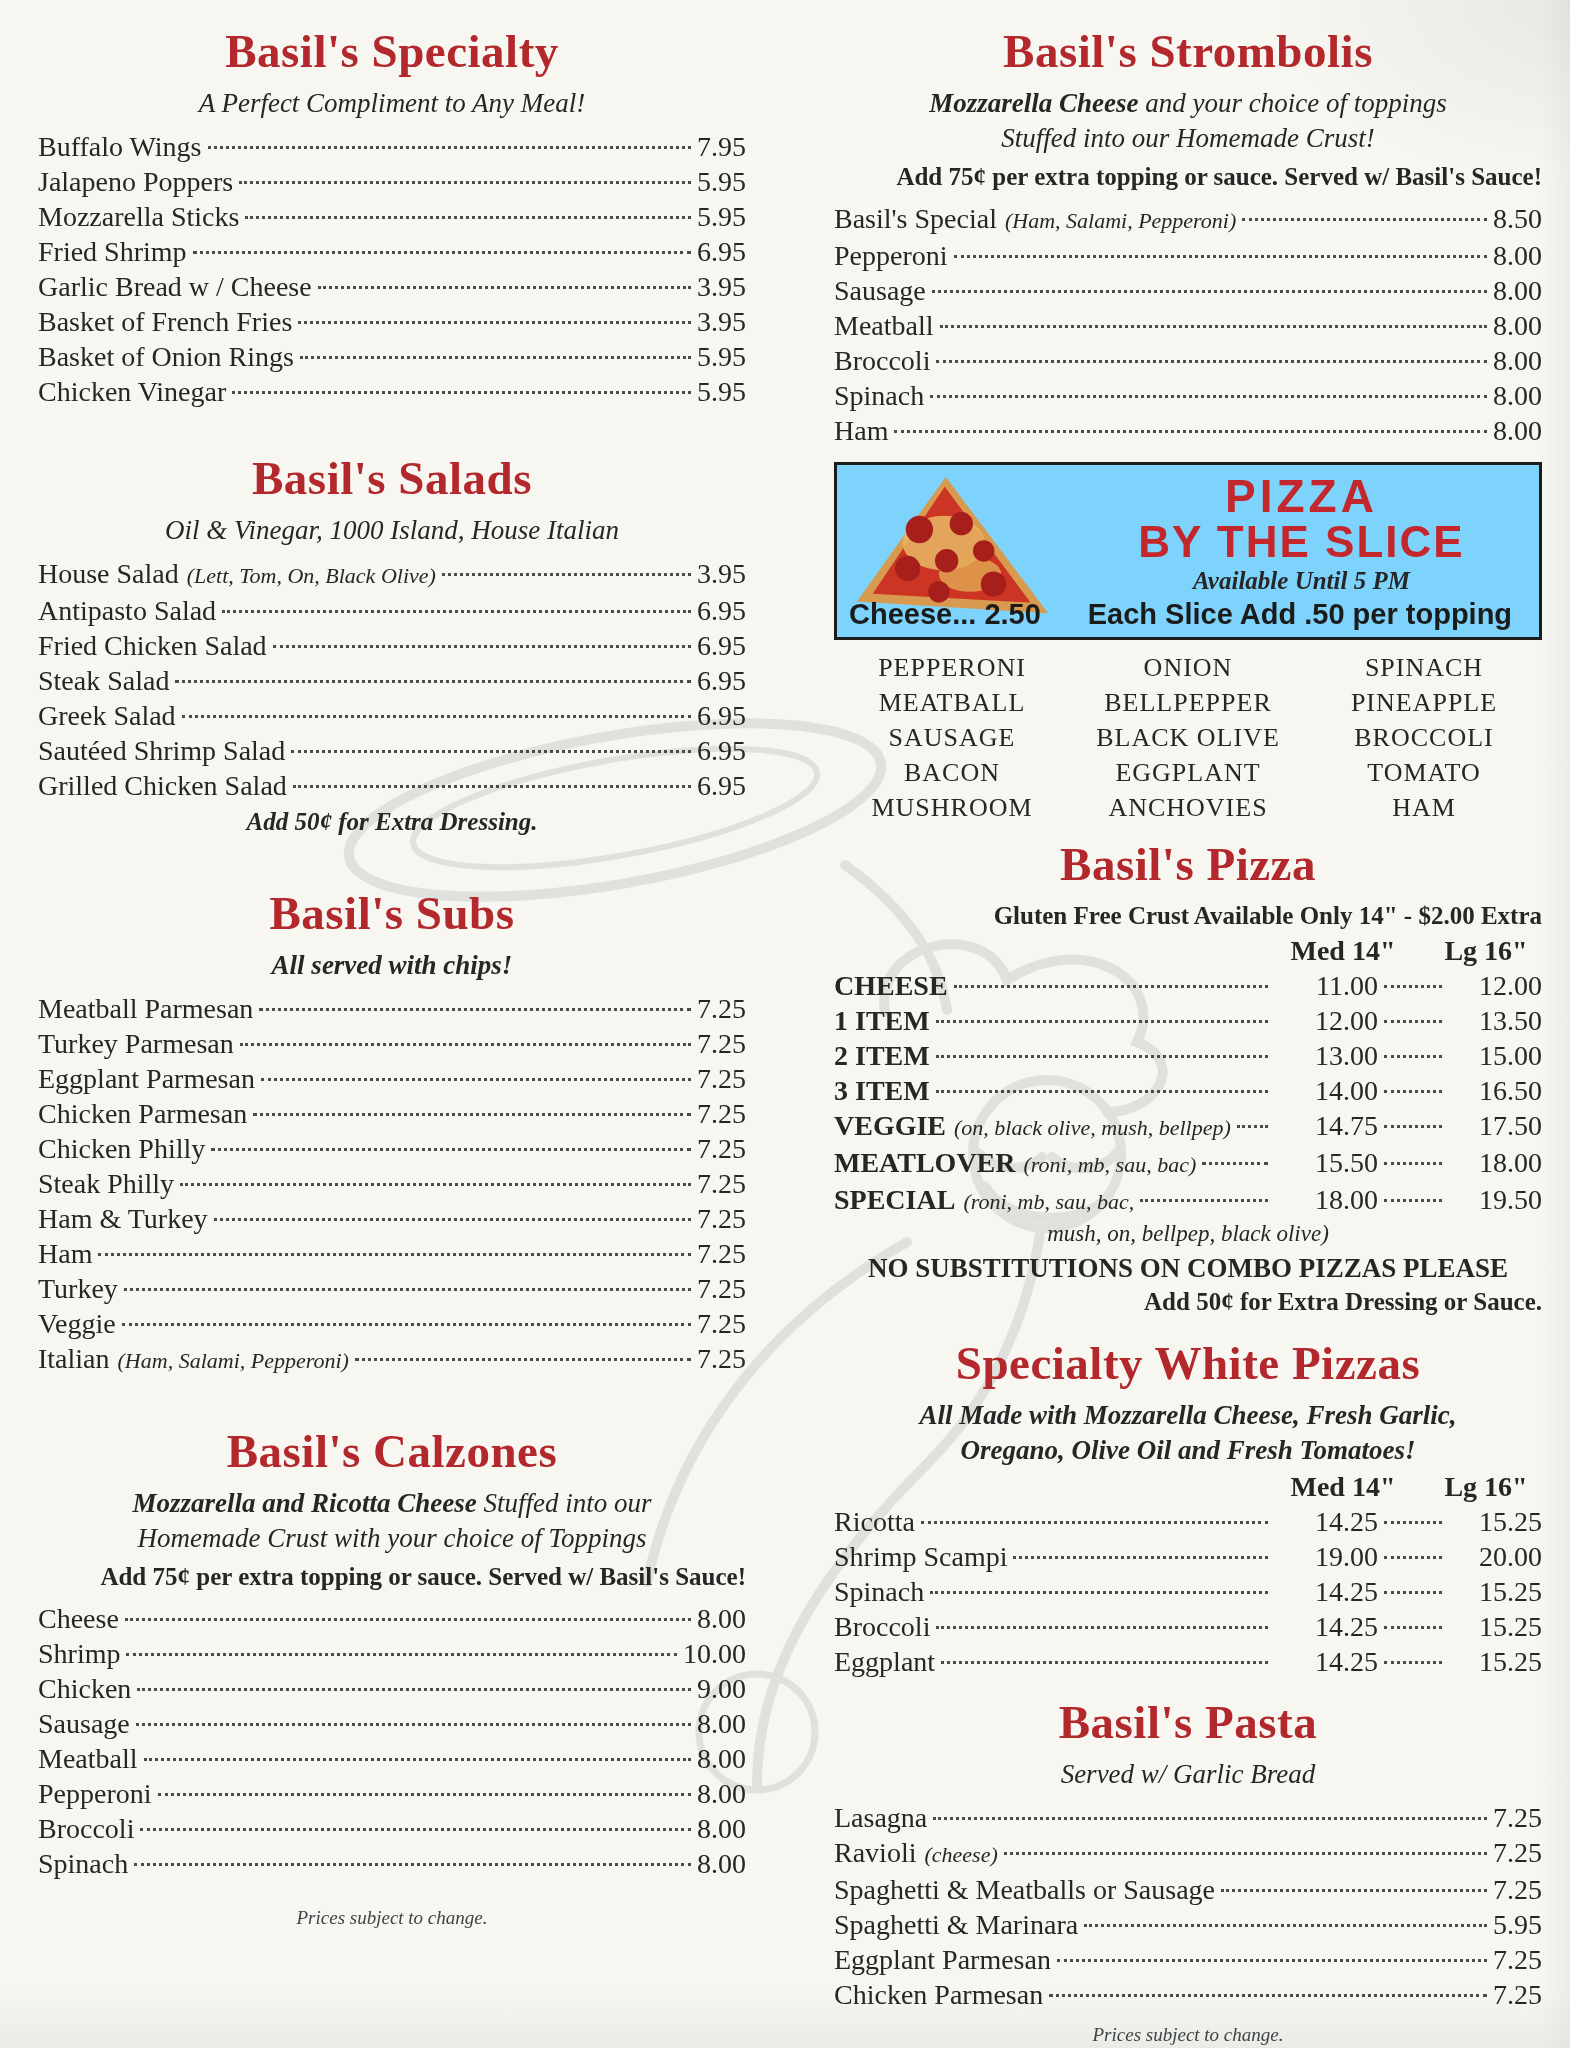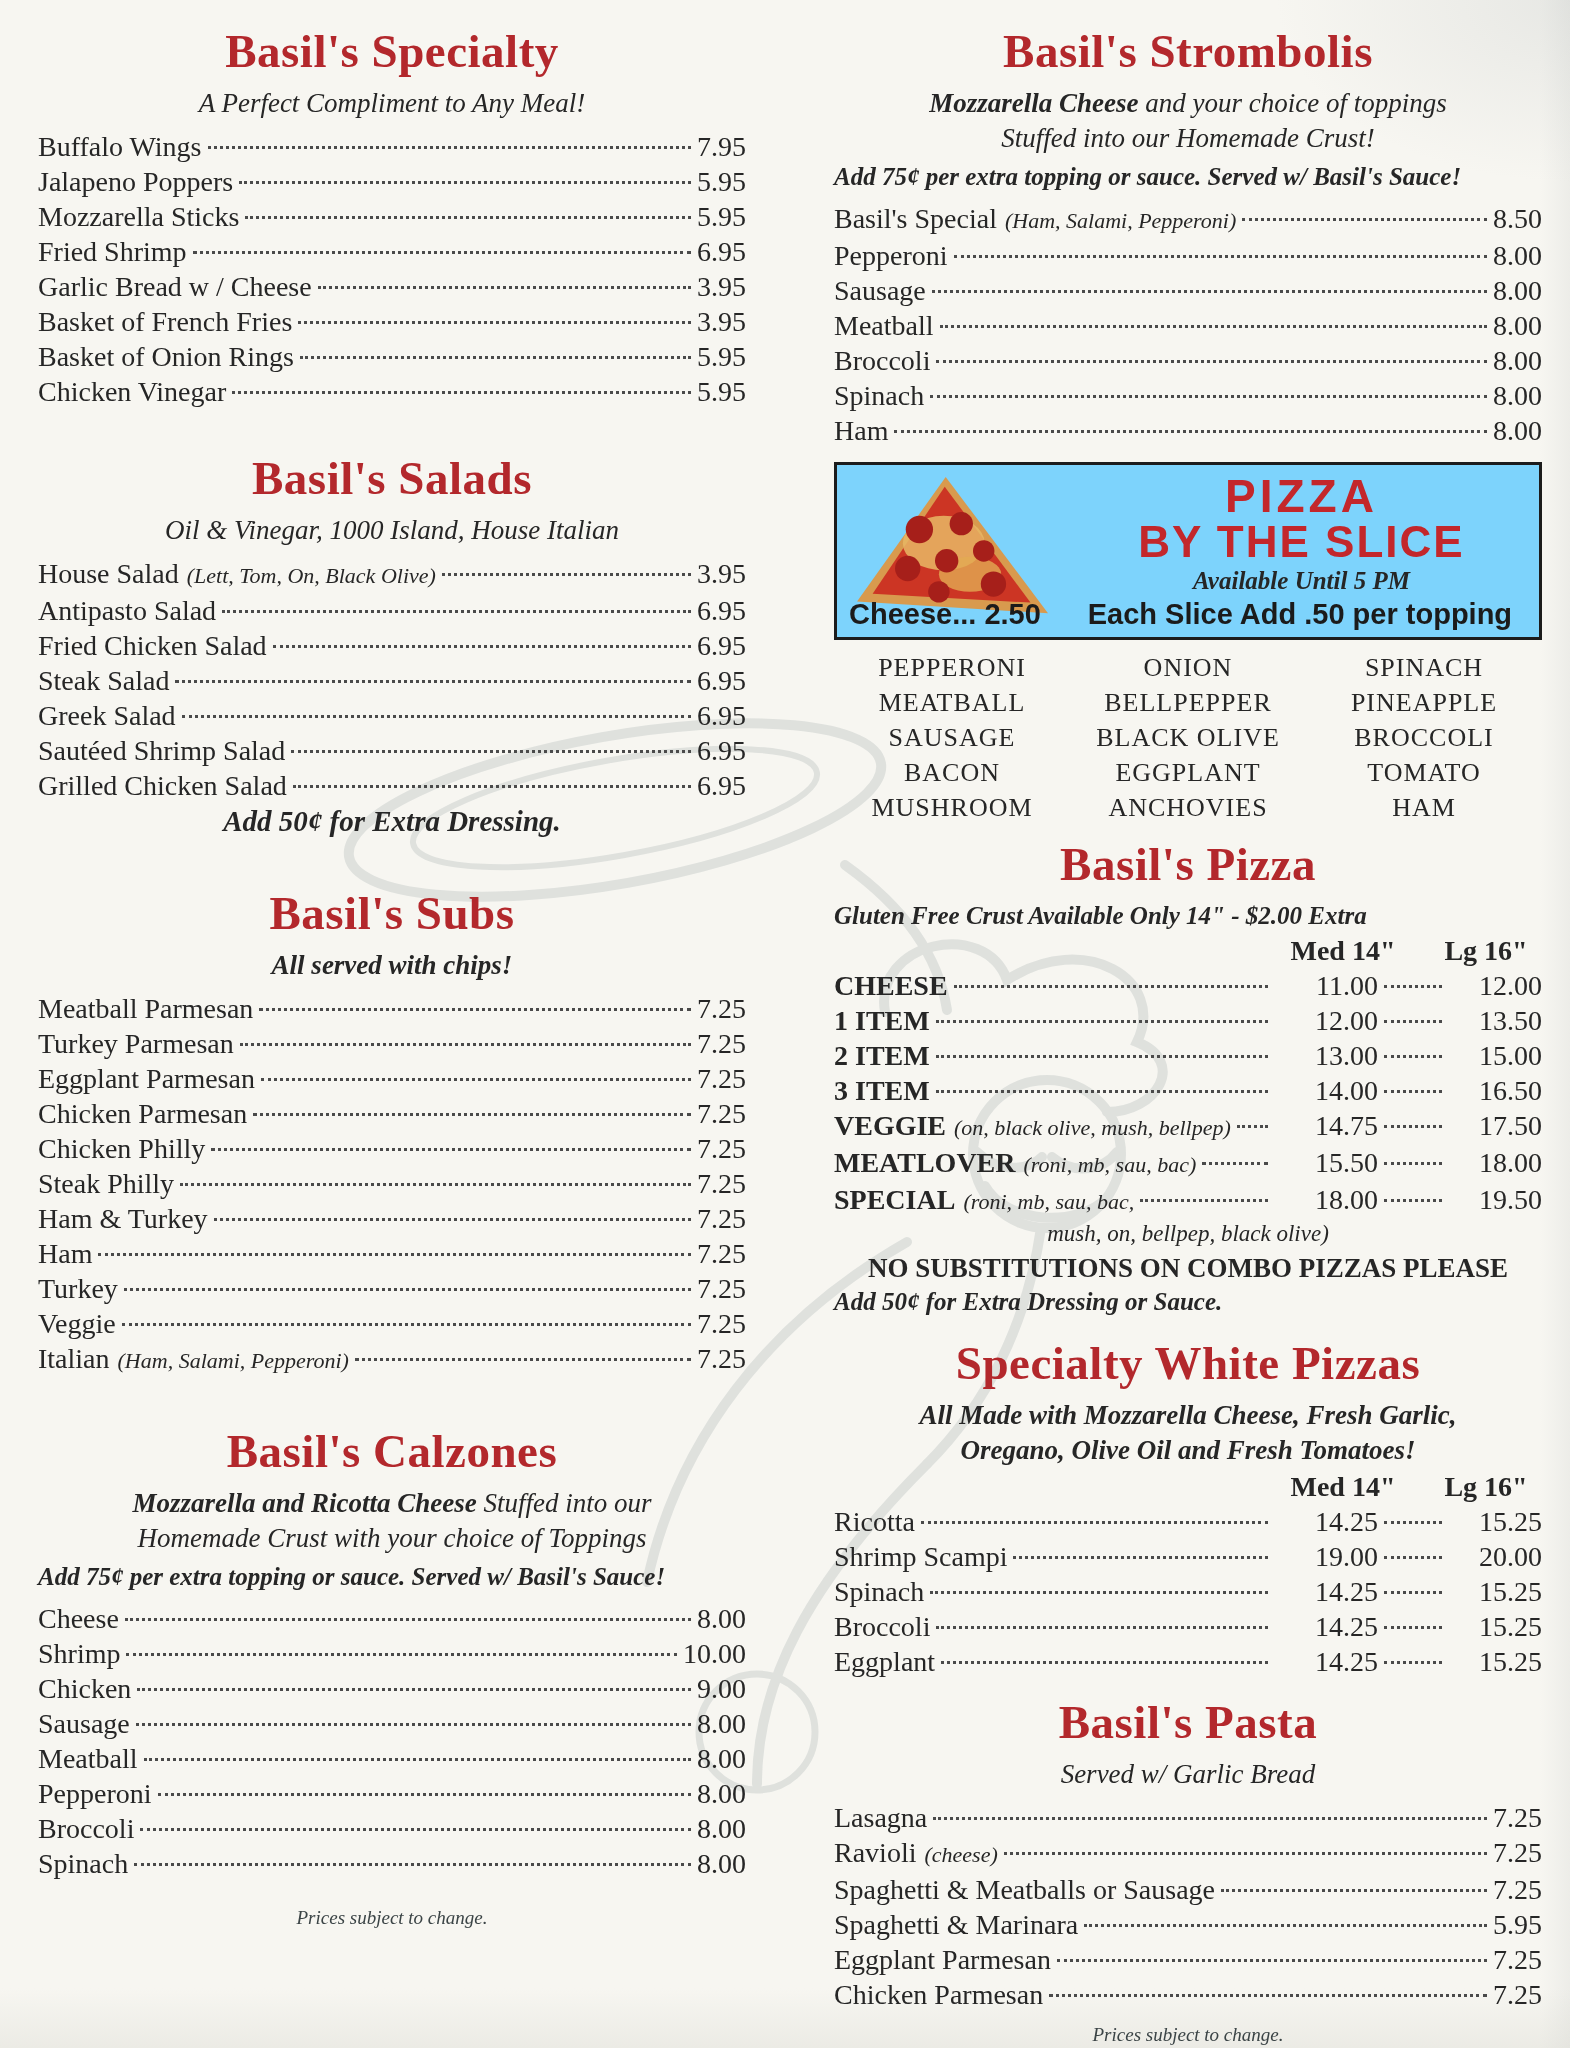--- a/index.html
+++ b/index.html
@@ -21,36 +21,36 @@
   .col-left{left:38px;width:708px;}
   .col-right{left:834px;width:708px;}
   .sec{margin-bottom:0;}
   .title{
     font-size:47px;font-weight:bold;color:#b3282c;text-align:center;
     margin:0 0 6px 0;letter-spacing:.5px;line-height:58px;
   }
   .subtitle{text-align:center;font-style:italic;font-size:27px;line-height:35px;margin:0;}
   .subtitle .b{font-weight:bold;}
   .subtitle.bold{font-weight:bold;}
-  .note{text-align:left;font-style:italic;font-weight:bold;font-size:25px;line-height:33px;margin:4px 0 0 0;}
+  .note{text-align:right;font-weight:bold;font-size:25px;line-height:33px;margin:4px 0 0 0;}
   .items{margin-top:8px;}
   .row{display:flex;align-items:baseline;font-size:28px;line-height:35px;}
   .row .name{white-space:nowrap;}
   .row .name.strong{font-weight:bold;}
   .row .detail{font-style:italic;font-size:22px;margin-left:8px;white-space:nowrap;}
   .row .detail:empty{display:none;margin:0;}
   .leader{flex:1 1 auto;min-width:14px;border-bottom:3px dotted #4a4a4a;margin:0 6px;transform:translateY(-7px);}
   .leader-mid{flex:0 0 58px;border-bottom:3px dotted #4a4a4a;margin:0 6px;transform:translateY(-7px);}
   .row .price{white-space:nowrap;}
   .row .price.med{flex:0 0 104px;text-align:right;}
   .row .price.lg{flex:0 0 94px;text-align:right;}
   .size-header{display:flex;justify-content:flex-end;font-weight:bold;font-size:28px;line-height:34px;margin-top:2px;}
   .size-header .sh-med{width:130px;text-align:center;margin-right:22px;}
   .size-header .sh-lg{width:112px;text-align:center;}
-  .footnote{text-align:center;font-style:italic;font-weight:bold;font-size:29px;line-height:33px;margin-top:2px;}
+  .footnote{text-align:center;font-style:italic;font-weight:bold;font-size:25px;line-height:33px;margin-top:2px;}
   .tiny-footer{text-align:center;font-style:italic;font-size:19px;color:#3b4446;margin-top:26px;}
   
   .slice-box{
     border:3px solid #1c1c1c;background:#7dd3fc;margin-top:14px;
     position:relative;height:172px;
   }
   .slice-art{position:absolute;left:14px;top:8px;}
   .slice-box .sb-text{position:absolute;left:235px;top:8px;right:8px;text-align:center;}
   .sb-line1,.sb-line2{
     font-family:"Liberation Sans", sans-serif;font-weight:bold;color:#c3272b;

